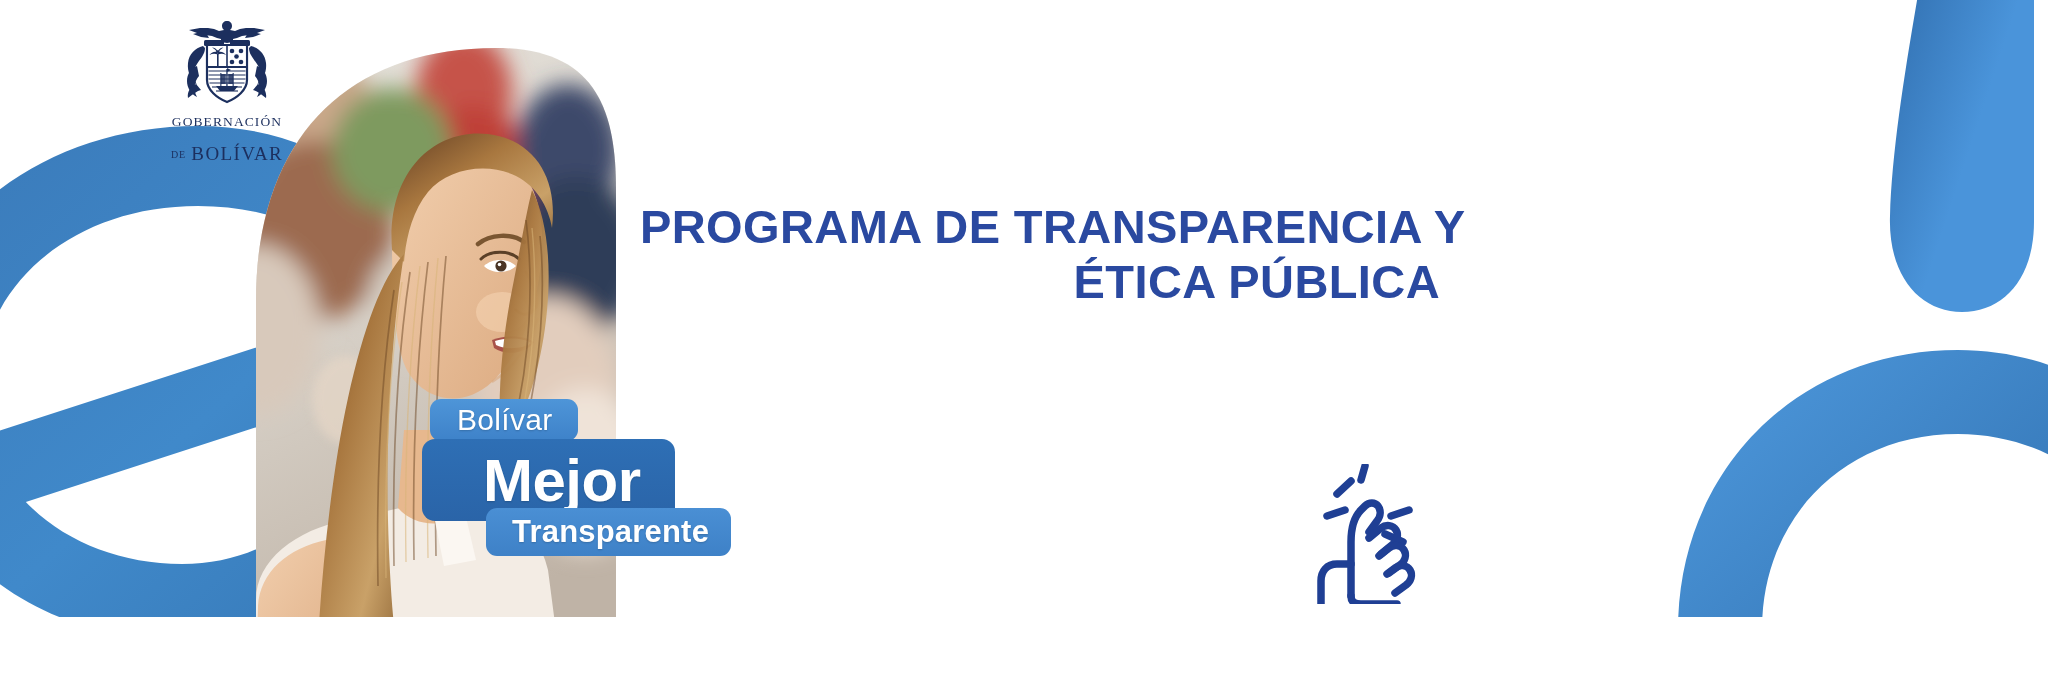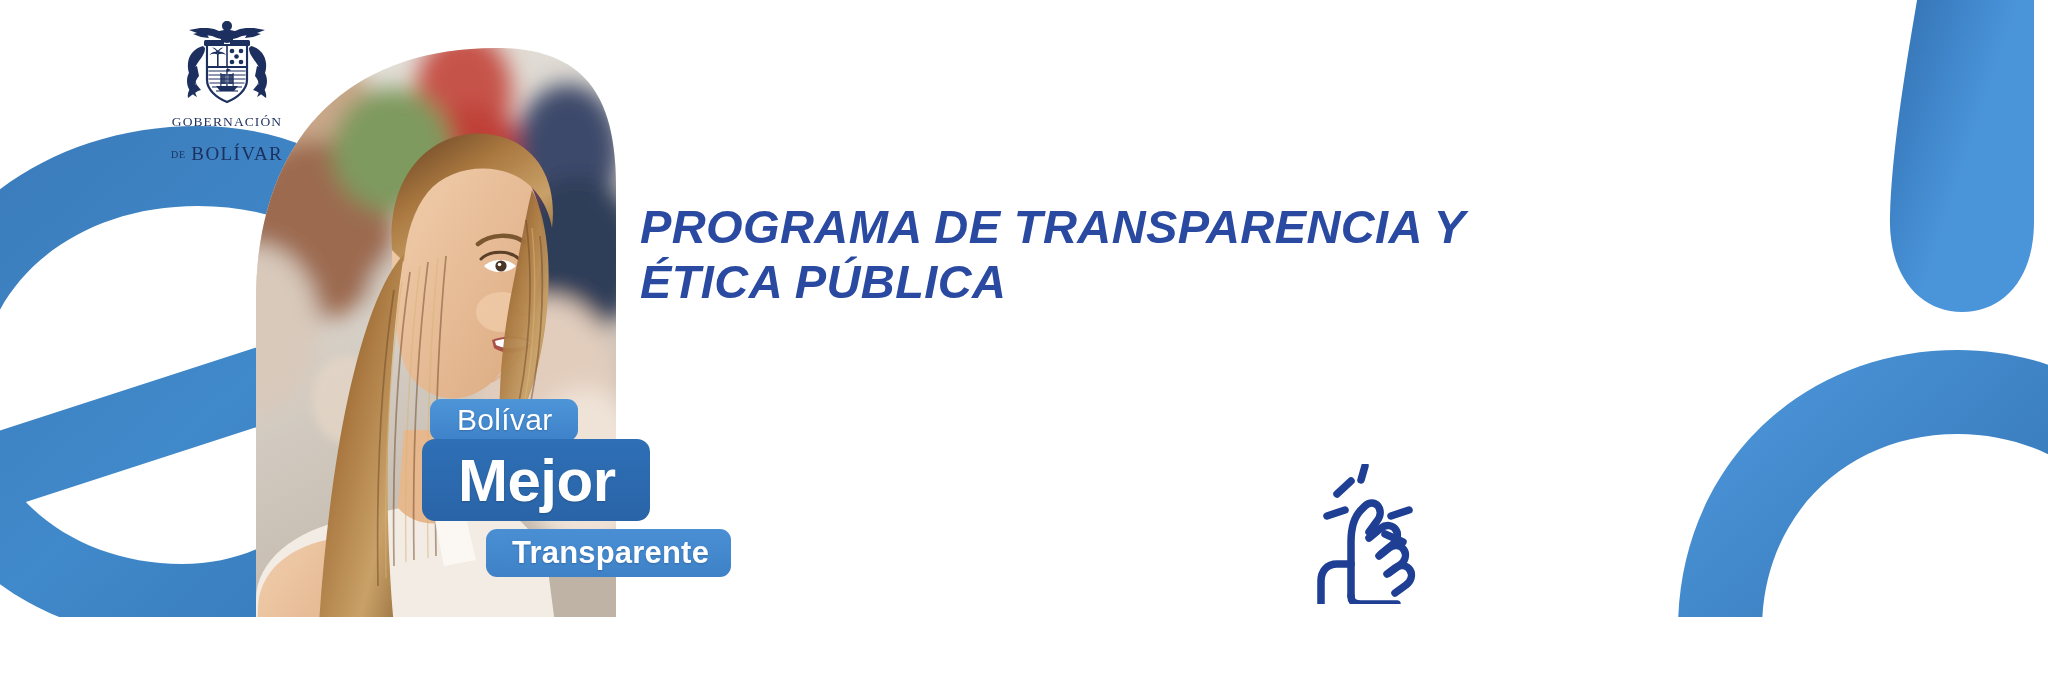--- a/index.html
+++ b/index.html
@@ -73,39 +73,38 @@
   }
   #badge-bolivar {
     left:0px; top:0px;
     height:42px; padding:0 26px 0 27px;
     border-radius:11px;
     background:linear-gradient(180deg,#4e95d8 0%,#3e82c9 100%);
     font-size:30px; font-weight:400; letter-spacing:.3px;
   }
   #badge-mejor {
     left:-8px; top:40px;
-    height:82px; padding:0 34px 0 36px;
+    height:82px; padding:0 34px 0 61px;
     border-radius:13px;
     background:linear-gradient(180deg,#2e6fb5 0%,#2a64a8 100%);
     font-size:60px; font-weight:700; letter-spacing:-.5px;
   }
   #badge-transparente {
-    left:56px; top:130px;
+    left:56px; top:109px;
     height:48px; padding:0 22px 0 26px;
     border-radius:11px;
     background:linear-gradient(180deg,#4a8fd4 0%,#3e81c7 100%);
     font-size:31px; font-weight:700; letter-spacing:.2px;
   }
 
   
   #headline {
     left:640px; top:200px;
     width:800px;
-    text-align:left;
-    font-style:italic;
+    text-align:right;
   }
   .headline-line {
     color:#2a49a0;
     font-size:47px;
     font-weight:700;
     letter-spacing:.4px;
     line-height:1.16;
     white-space:nowrap;
   }
 

